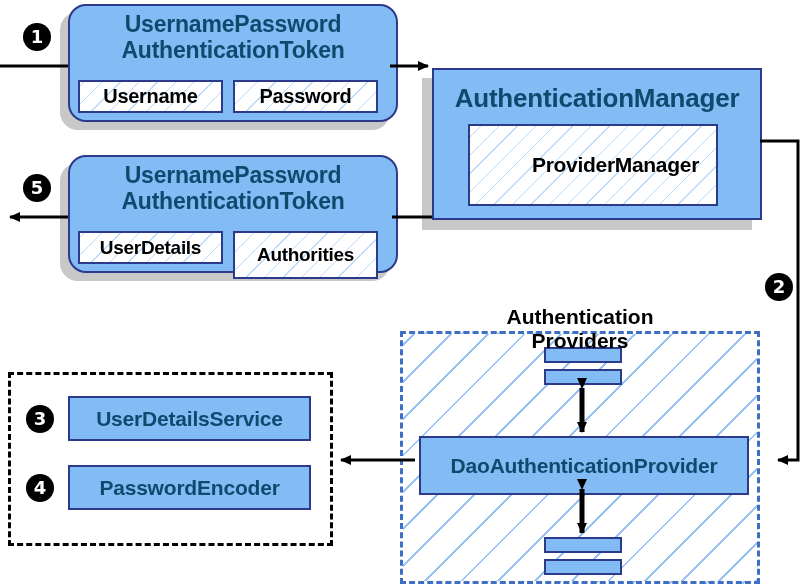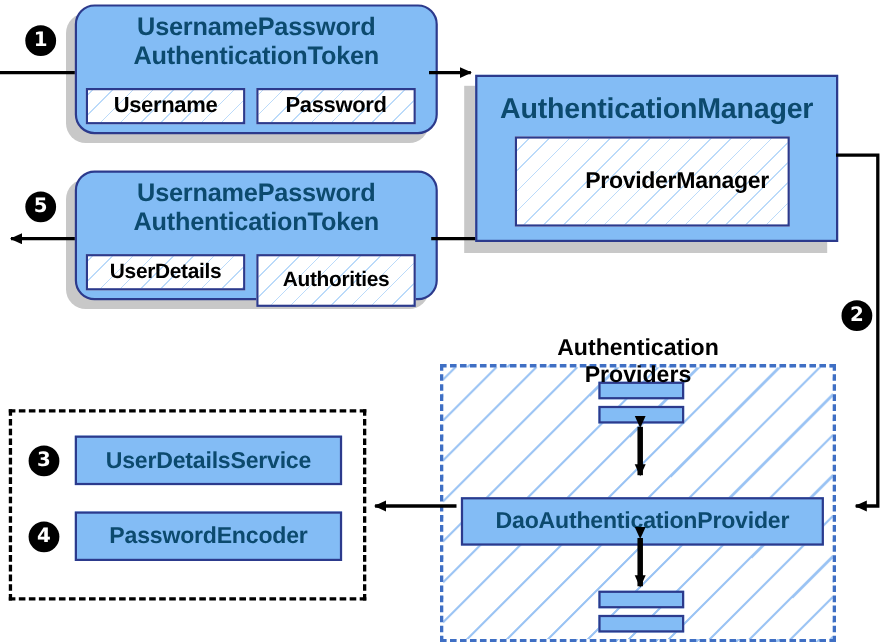--- a/index.html
+++ b/index.html
@@ -230,21 +230,21 @@
   <div class="marker" style="left:765px; top:273px;">
     <span>2</span>
   </div>
 
   <div class="dashed-region dashed-blue" style="left:400px; top:331px; width:360px; height:253px;"></div>
 
   <div class="bar" style="left:544px; top:347px; width:78px; height:16px;"></div>
   <div class="bar" style="left:544px; top:369px; width:78px; height:16px;"></div>
 
   <div class="shadow" style="left:411px; top:444px; width:330px; height:45px;"></div>
-  <div class="box" style="left:419px; top:452px; width:330px; height:44px;">
+  <div class="box" style="left:419px; top:436px; width:330px; height:59px;">
     <div class="box-title" style="font-size:21px;">DaoAuthenticationProvider</div>
   </div>
 
   <div class="bar" style="left:544px; top:537px; width:78px; height:16px;"></div>
   <div class="bar" style="left:544px; top:559px; width:78px; height:16px;"></div>
 
   <div class="dashed-region dashed-black" style="left:8px; top:372px; width:325px; height:174px;"></div>
 
   <div class="shadow" style="left:60px; top:404px; width:250px; height:45px;"></div>
   <div class="box" style="left:68px; top:396px; width:243px; height:45px;">

